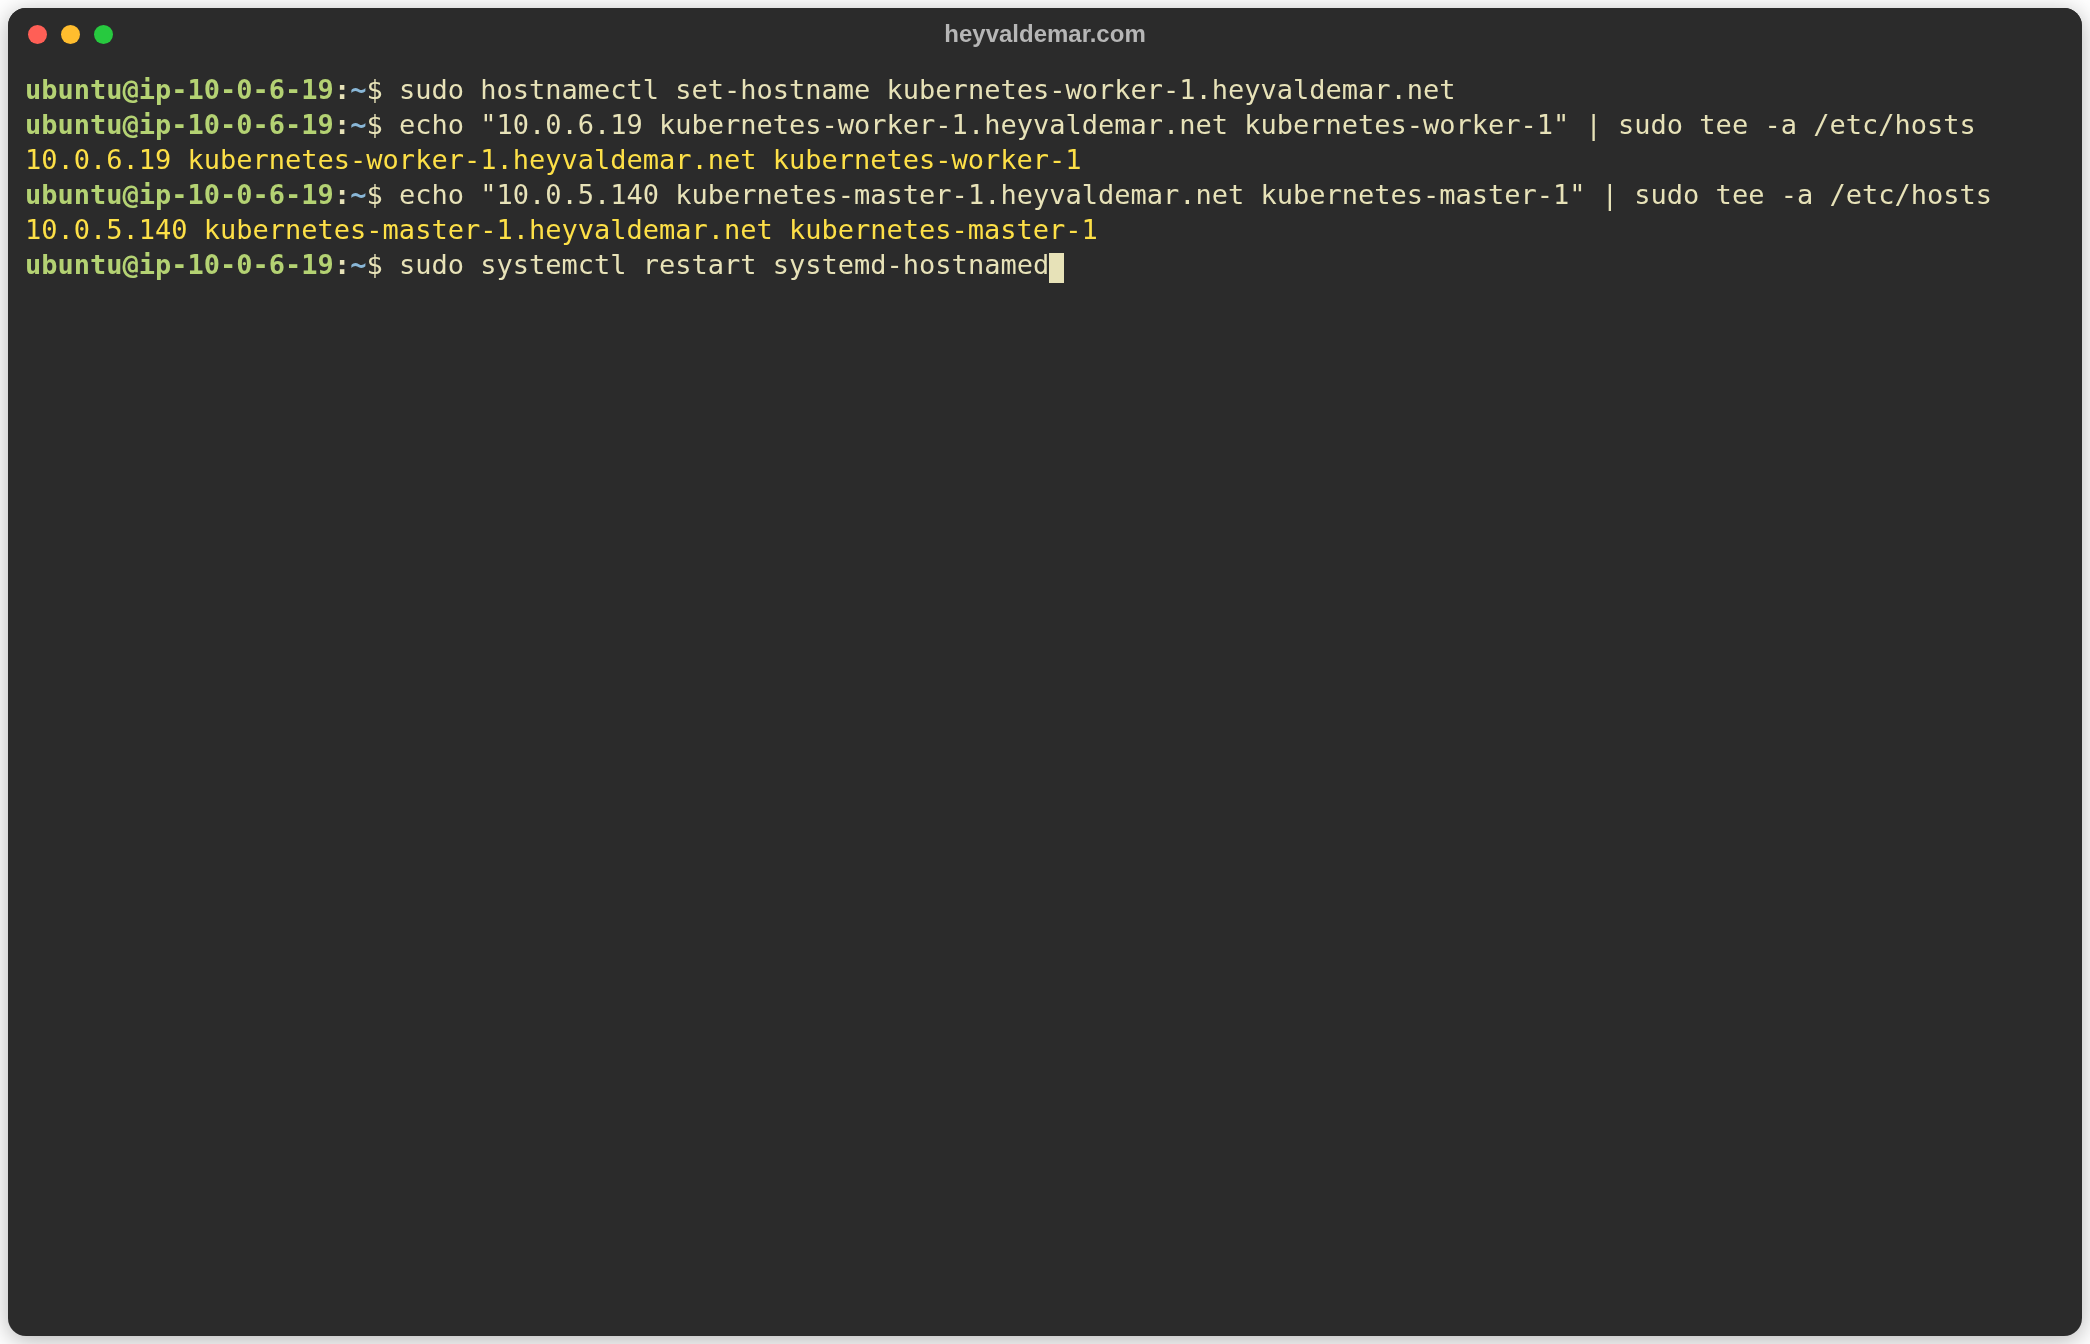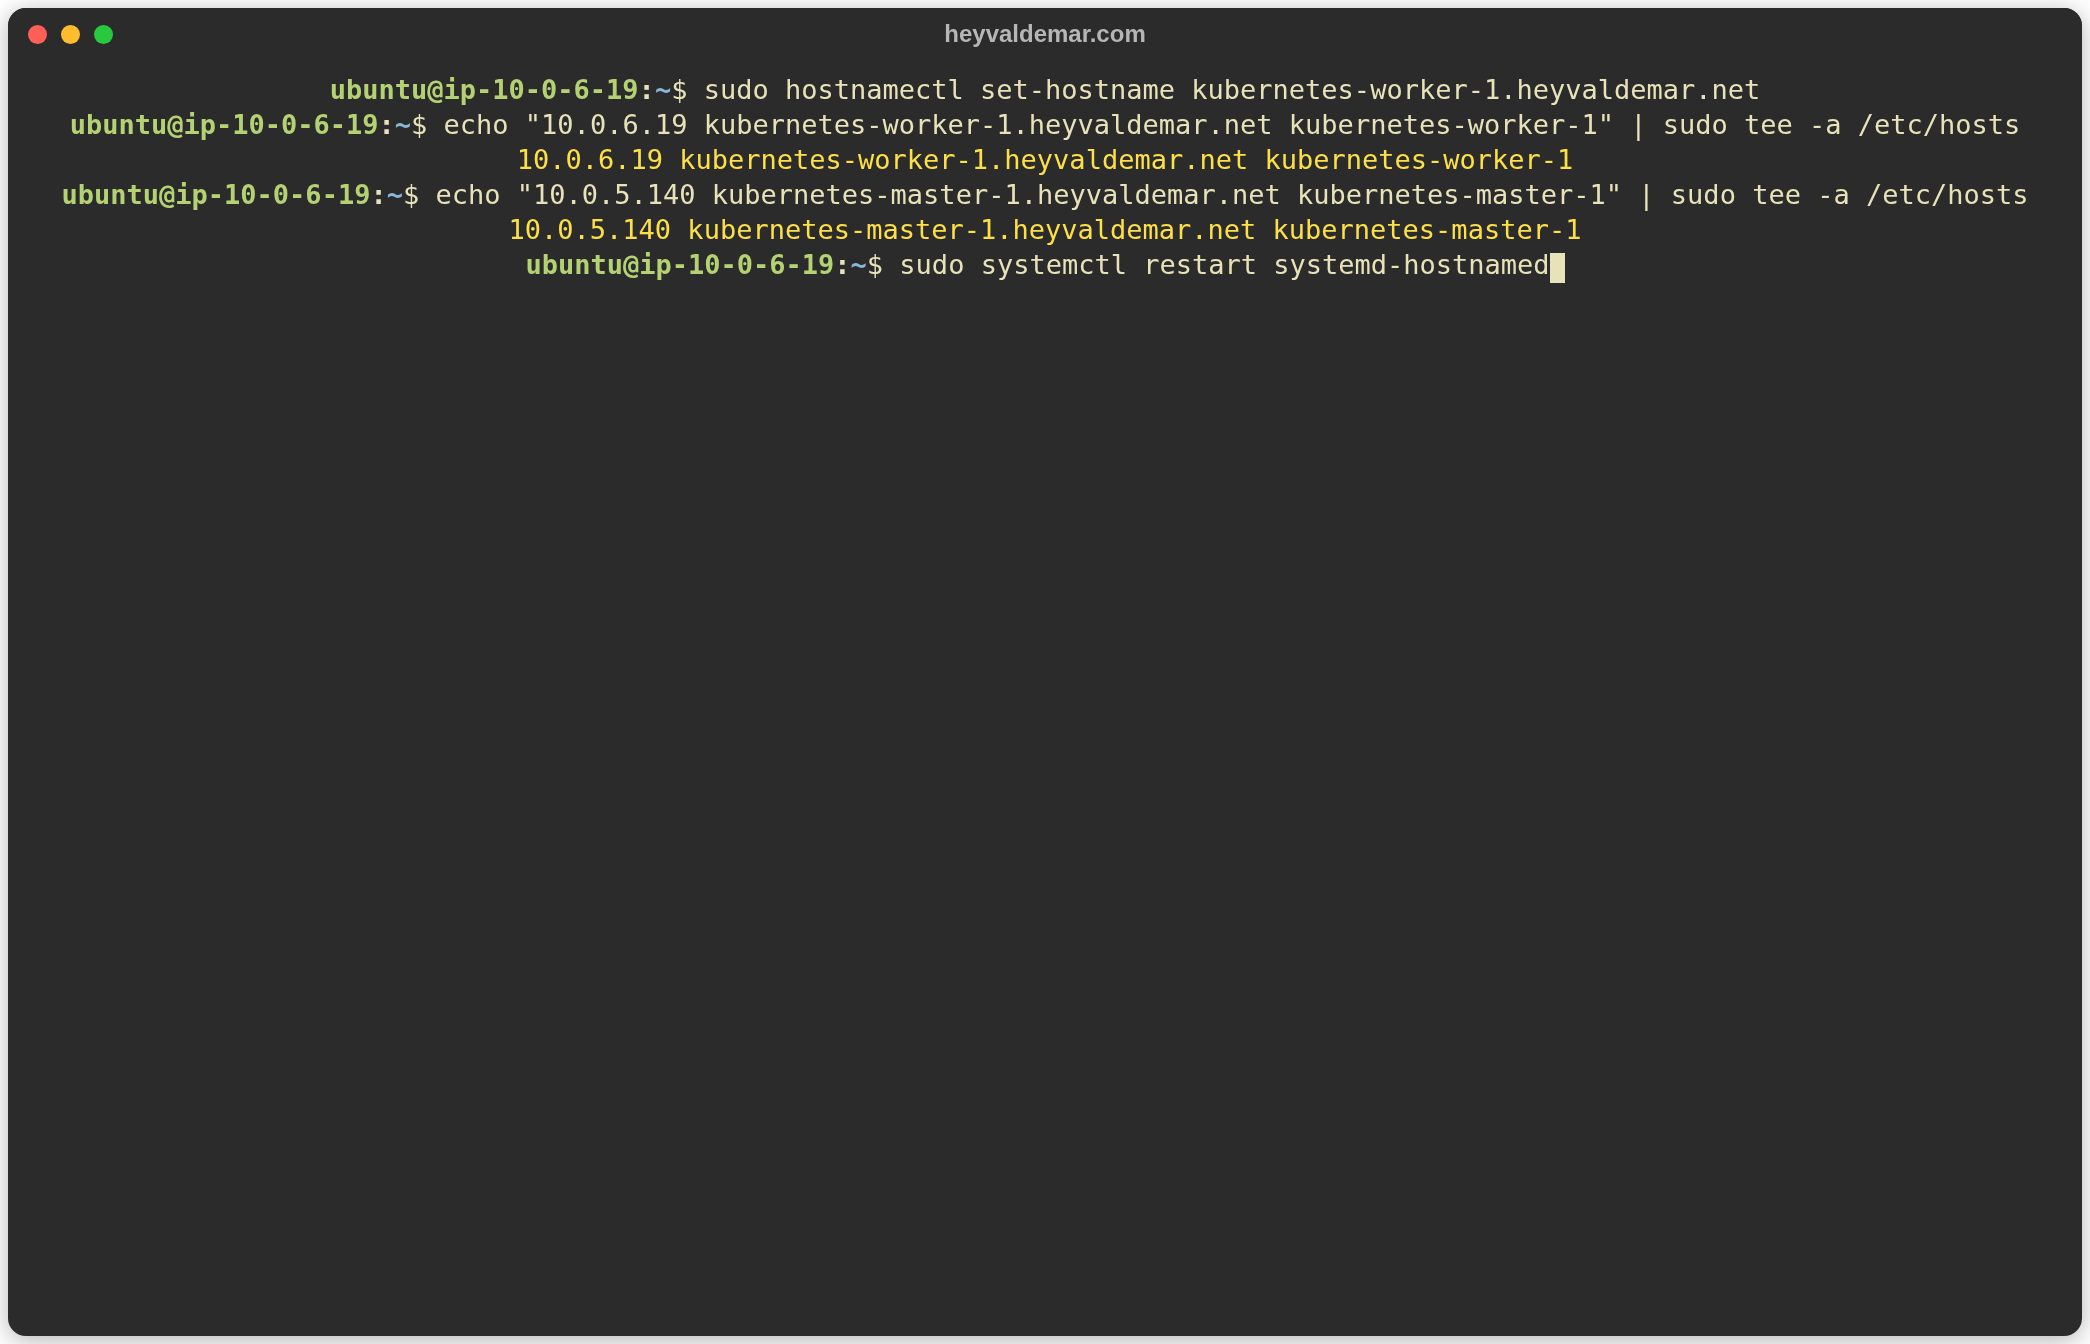--- a/index.html
+++ b/index.html
@@ -14,21 +14,20 @@
     }
     .terminal-window {
       width: 2074px;
       height: 1328px;
       background: #2b2b2b;
       border-radius: 18px;
       overflow: hidden;
       display: flex;
       flex-direction: column;
       box-shadow: 0 4px 24px rgba(0,0,0,0.3);
-      text-align: center;
     }
     .title-bar {
       height: 52px;
       background: #2b2b2b;
       display: flex;
       align-items: center;
       position: relative;
       padding: 0 20px;
     }
     .traffic-lights {
@@ -48,21 +47,21 @@
       position: absolute;
       left: 50%;
       transform: translateX(-50%);
       color: #b6b6b6;
       font-family: -apple-system, "Helvetica Neue", Arial, sans-serif;
       font-size: 24px;
       font-weight: 600;
     }
     .terminal-body {
       flex: 1;
-      padding: 12px 26px;
+      padding: 12px 17px;
       font-family: "SF Mono", Menlo, Consolas, monospace;
       font-size: 27px;
       line-height: 1.3;
       color: #e7e2b8;
       white-space: pre-wrap;
       word-break: break-all;
       overflow: hidden;
     }
     .prompt-user { color: #b4d273; font-weight: bold; }
     .prompt-host { color: #b4d273; font-weight: bold; }

